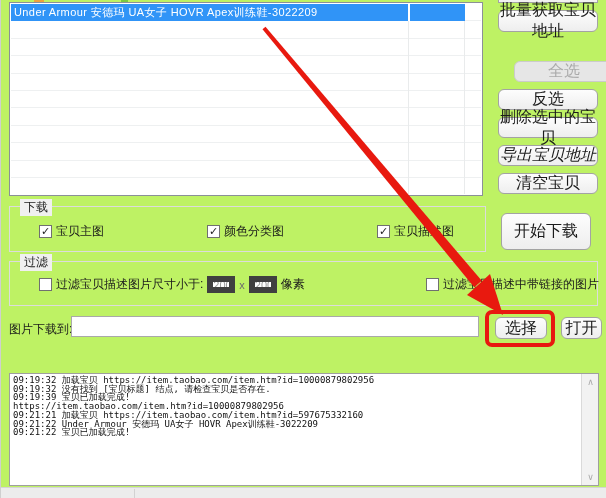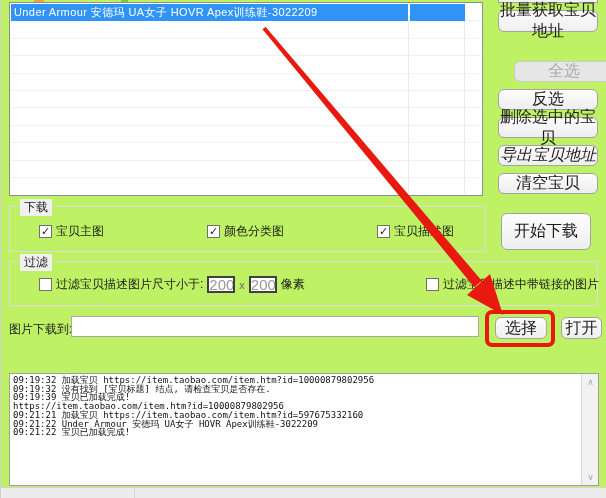--- a/index.html
+++ b/index.html
@@ -29,22 +29,22 @@
   .btn.big { left:500px; width:90px; height:37px; }
 
   
   .group { position:absolute; border:1px solid #dcdcdc; }
   .group-title { position:absolute; top:-8px; left:10px; background:#f0f0f0; padding:0 4px; font-size:12px; color:#1b1b1b; }
 
   .cb-row { position:absolute; display:flex; align-items:center; gap:4px; font-size:12px; color:#1b1b1b; white-space:nowrap; }
   .cb { width:13px; height:13px; background:#fff; border:1px solid #707070; display:inline-flex;
     align-items:center; justify-content:center; font-size:11px; line-height:11px; color:#222; flex:0 0 13px; }
 
-  .size-box { width:28px; height:17px; border:2px solid #404040; background:#fff; color:#9a9a9a;
-    font-size:15px; text-align:center; font-family:inherit; }
+  .size-box { width:28px; height:17px; border:6px solid #404040; background:#fff; color:#9a9a9a;
+    font-size:11px; text-align:center; font-family:inherit; }
   .x-sep { color:#6d6d6d; font-size:11px; }
 
   
   .path-label { position:absolute; left:8px; top:321px; font-size:12px; color:#1b1b1b; }
   .path-input { position:absolute; left:70px; top:316px; width:408px; height:21px; border:1px solid #a9a9a9; background:#fff; font-size:12px; padding:0 3px; }
 
   
   .logbox { position:absolute; left:8px; top:373px; width:590px; height:113px; background:#fff; border:1px solid #9f9f9f; overflow:hidden; }
   .log-text { position:absolute; left:3px; top:2px; right:20px; font-family:"DejaVu Sans Mono",monospace;
     font-size:9px; line-height:8.7px; color:#111; white-space:nowrap; }

